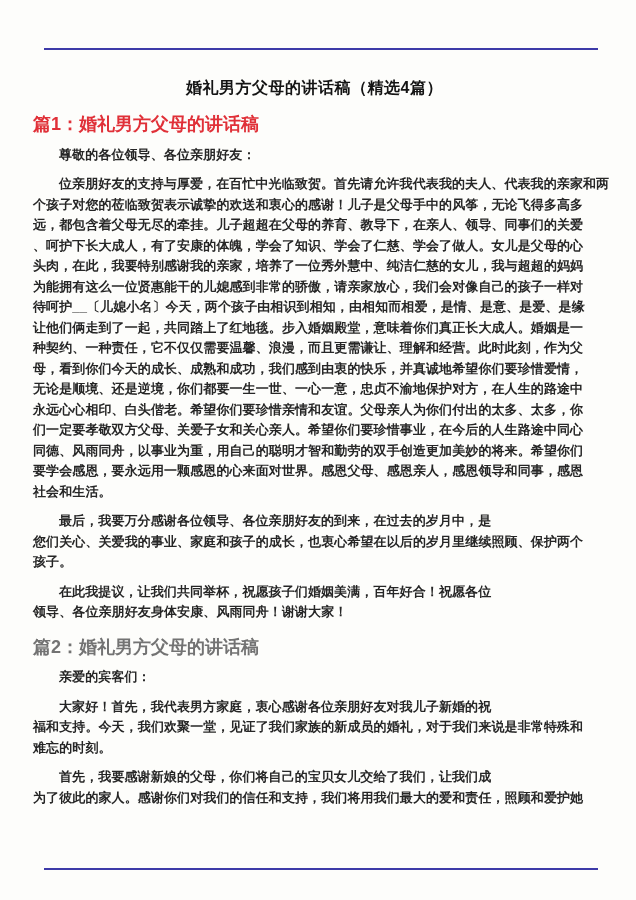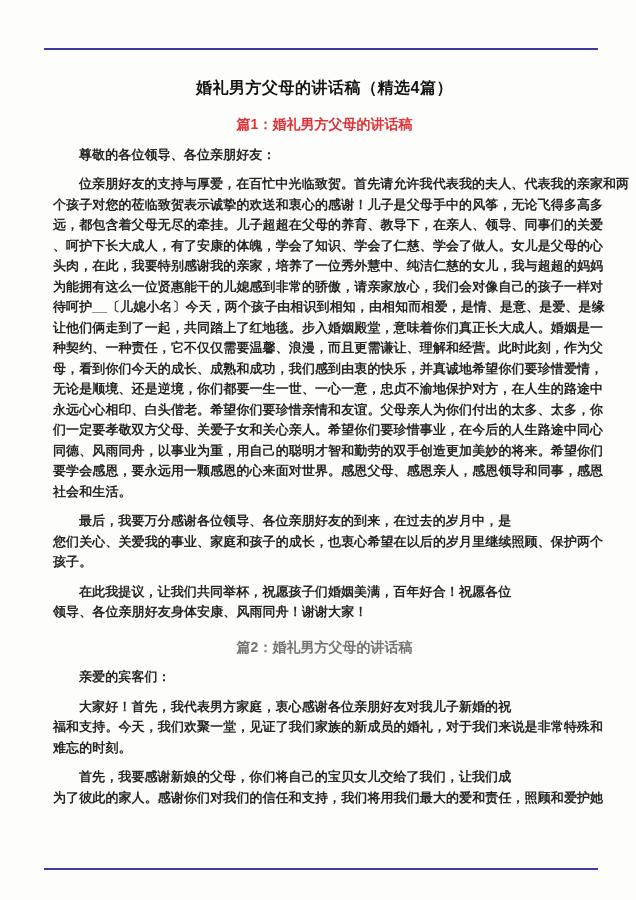--- a/index.html
+++ b/index.html
@@ -20,39 +20,38 @@
     position: absolute;
     left: 44px;
     right: 38px;
     height: 2px;
     background: #3d3aa8;
   }
   .rule-top { top: 48px; }
   .rule-bottom { top: 868px; }
   .content {
     position: absolute;
-    left: 53px;
+    left: 33px;
     right: 40px;
     top: 48px;
   }
   .doc-title {
     margin: 28px 0 0 0;
     text-align: center;
     font-size: 16px;
     line-height: 24px;
     font-weight: 700;
     color: #141414;
     letter-spacing: 0.5px;
   }
   .section-heading {
     margin: 14px 0 10px 0;
-    font-size: 14px;
+    font-size: 18px;
     line-height: 20.5px;
     font-weight: 700;
-    text-align: center;
   }
   .para {
     margin: 9px 0;
   }
   .line {
     font-size: 13px;
     line-height: 20.5px;
     font-weight: 600;
     letter-spacing: 0.1px;
     white-space: nowrap;

